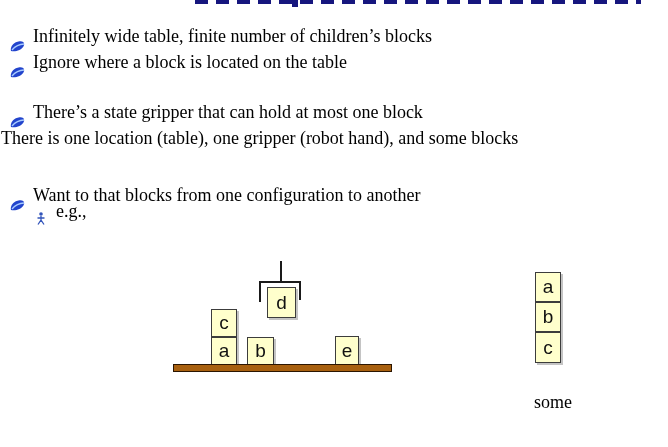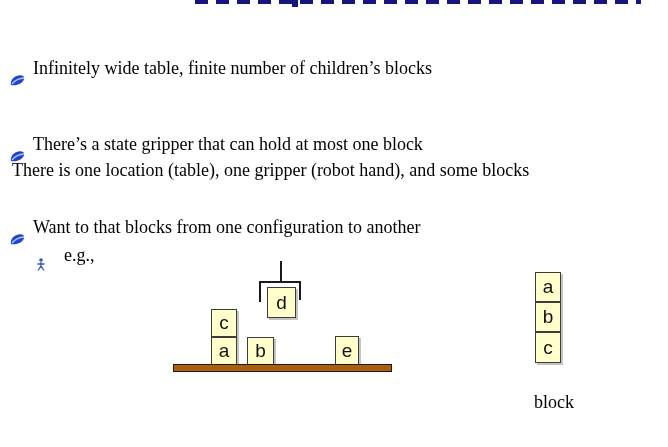--- a/index.html
+++ b/index.html
@@ -6,22 +6,22 @@
   body{background:#ffffff;width:668px;height:447px;position:relative;overflow:hidden;
        font-family:"Liberation Serif",serif;color:#000;}
   .slide{position:absolute;inset:0;background:#ffffff;}
 
   
   .title-frag{position:absolute;left:195px;top:0;width:446px;height:4px;
     background:repeating-linear-gradient(90deg,#16167e 0 13px,transparent 13px 21px);}
   .title-desc{position:absolute;left:292px;top:0;width:6px;height:7px;background:#16167e;}
 
   
-  .brow{position:absolute;display:flex;align-items:flex-end;gap:8px;
-        font-size:18px;line-height:23px;white-space:nowrap;margin-top:32px;}
+  .brow{position:absolute;display:flex;align-items:center;gap:8px;
+        font-size:18px;line-height:23px;white-space:nowrap;}
   .leaf{flex:0 0 auto;width:15px;height:11px;margin-top:8px;display:block;}
   .man{flex:0 0 auto;width:10px;height:13px;margin-top:5px;display:block;}
 
   
   .gline{position:absolute;background:#1a1a1a;}
   .table-bar{position:absolute;left:173px;top:364px;width:219px;height:8px;
              background:#a8600f;border:1px solid #2b1500;box-sizing:border-box;}
   .block{position:absolute;background:#ffffcc;border:1px solid #3c3c3c;
          box-shadow:2px 2px 0 rgba(125,125,125,0.45);box-sizing:border-box;
          display:flex;align-items:center;justify-content:center;
@@ -39,47 +39,56 @@
   <div class="brow" style="left:10px;top:25px">
     <span class="leaf">
       <svg width="15" height="11" viewBox="0 0 15 11">
           <path d="M1 10 C0 6 3.2 1.2 9.5 0.3 C13.5 0 15 2 13.7 5 C11.5 9.3 5 11.2 1 10 Z" fill="#2244cc"></path>
           <path d="M2 9 C5.5 5 9.5 3.2 14 3" stroke="#aaccff" fill="none" stroke-width="1.3"></path>
         </svg>
     </span>
     <span>Infinitely wide table, finite number of children’s blocks</span>
   </div>
 
+  <div class="brow" style="left:10px;top:51px">
+    <span class="leaf">
+      <svg width="15" height="11" viewBox="0 0 15 11">
+          <path d="M1 10 C0 6 3.2 1.2 9.5 0.3 C13.5 0 15 2 13.7 5 C11.5 9.3 5 11.2 1 10 Z" fill="#2244cc"></path>
+          <path d="M2 9 C5.5 5 9.5 3.2 14 3" stroke="#aaccff" fill="none" stroke-width="1.3"></path>
+        </svg>
+    </span>
+    <span>Ignore where a block is located on the table</span>
+  </div>
 
 
   <div class="brow" style="left:10px;top:101px">
     <span class="leaf">
       <svg width="15" height="11" viewBox="0 0 15 11">
           <path d="M1 10 C0 6 3.2 1.2 9.5 0.3 C13.5 0 15 2 13.7 5 C11.5 9.3 5 11.2 1 10 Z" fill="#2244cc"></path>
           <path d="M2 9 C5.5 5 9.5 3.2 14 3" stroke="#aaccff" fill="none" stroke-width="1.3"></path>
         </svg>
     </span>
     <span>There’s a state gripper that can hold at most one block</span>
   </div>
 
-  <div class="brow" style="left:12px;top:127px">
+  <div class="brow" style="left:1px;top:127px">
     <span>There is one location (table), one gripper (robot hand), and some blocks</span>
   </div>
 
   <div class="brow" style="left:10px;top:184px">
     <span class="leaf">
       <svg width="15" height="11" viewBox="0 0 15 11">
           <path d="M1 10 C0 6 3.2 1.2 9.5 0.3 C13.5 0 15 2 13.7 5 C11.5 9.3 5 11.2 1 10 Z" fill="#2244cc"></path>
           <path d="M2 9 C5.5 5 9.5 3.2 14 3" stroke="#aaccff" fill="none" stroke-width="1.3"></path>
         </svg>
     </span>
     <span>Want to that blocks from one configuration to another</span>
   </div>
 
-  <div class="brow" style="left:36px;top:212px;gap:18px">
+  <div class="brow" style="left:36px;top:200px;gap:10px">
     <span class="man">
       <svg width="10" height="13" viewBox="0 0 10 13">
           <circle cx="5" cy="2" r="1.8" fill="#3355bb"></circle>
           <path d="M5 4 L5 8 M1.5 6 L8.5 6 M5 8 L2 12.5 M5 8 L8 12.5" stroke="#3355bb" stroke-width="1.3" fill="none"></path>
         </svg>
     </span>
     <span>e.g.,</span>
   </div>
 
   <div class="gline" style="left:280px;top:261px;width:2px;height:20px"></div>
@@ -93,15 +102,15 @@
   <div class="block" style="left:211px;top:337px;width:26px;height:28px">a</div>
   <div class="block" style="left:247px;top:337px;width:27px;height:28px">b</div>
   <div class="block" style="left:335px;top:336px;width:24px;height:29px">e</div>
 
   <div class="table-bar"></div>
 
   <div class="block" style="left:535px;top:272px;width:26px;height:30px">a</div>
   <div class="block" style="left:535px;top:302px;width:26px;height:30px">b</div>
   <div class="block" style="left:535px;top:332px;width:26px;height:31px">c</div>
 
-  <div class="caption" style="left:534px;top:392px">block</div>
+  <div class="caption" style="left:534px;top:392px">some</div>
 
 </div>
 
 </body></html>

